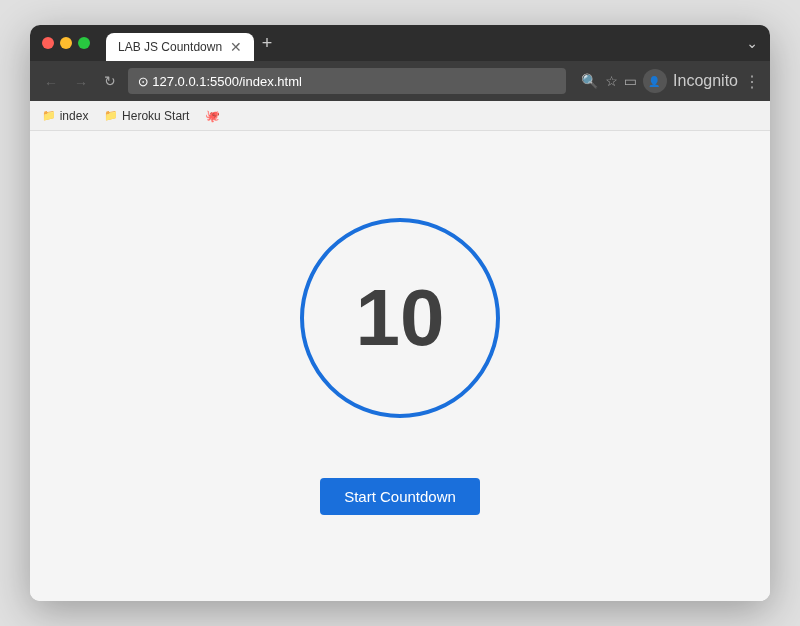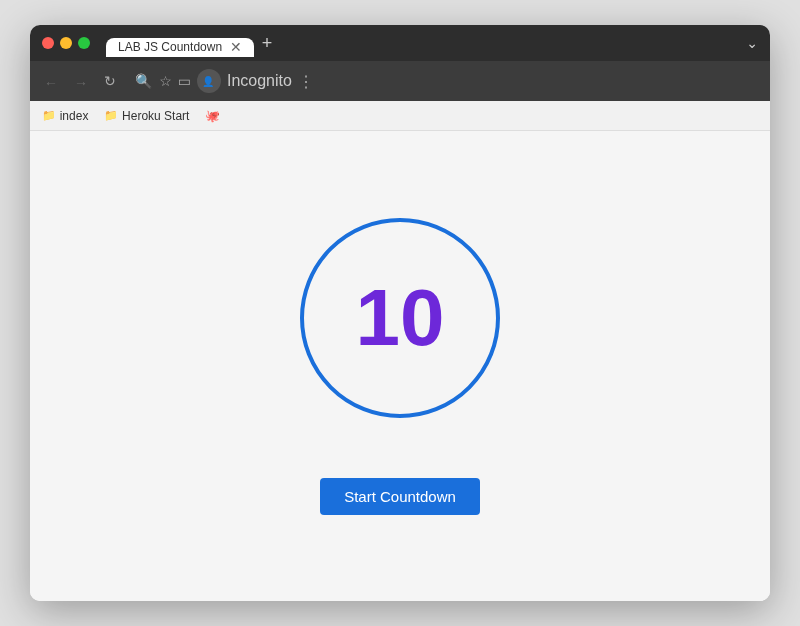--- a/index.html
+++ b/index.html
@@ -56,21 +56,21 @@
 
     .tab {
       background: #f1f1f1;
       border-radius: 8px 8px 0 0;
       padding: 2px 12px;
       font-size: 12px;
       color: #333;
       display: flex;
       align-items: center;
       gap: 8px;
-      height: 19px;
+      height: 28px;
       margin-top: 8px;
     }
 
     .tab.active {
       background: #fff;
     }
 
     .tab-close {
       font-size: 14px;
       color: #666;
@@ -206,21 +206,21 @@
       border-radius: 50%;
       border: 4px solid #1a6fdb;
       display: flex;
       align-items: center;
       justify-content: center;
     }
 
     .countdown-number {
       font-size: 80px;
       font-weight: bold;
-      color: #6d28d9;
+      color: #404040;
     }
 
     .start-btn {
       background: #1a6fdb;
       color: #fff;
       border: none;
       border-radius: 4px;
       padding: 10px 24px;
       font-size: 15px;
       cursor: pointer;
@@ -248,20 +248,23 @@
       <button class="new-tab-btn">+</button>
       <div class="tab-bar-right">⌄</div>
     </div>
   </div>
 
   <div class="address-bar">
     <button class="nav-btn disabled">←</button>
     <button class="nav-btn disabled">→</button>
     <button class="nav-btn">↻</button>
 
+    <div class="address-input">
+      <span>⊙ 127.0.0.1:5500/index.html</span>
+    </div>
 
     <div class="address-icons">
       <span class="addr-icon">🔍</span>
       <span class="addr-icon">☆</span>
       <span class="addr-icon">▭</span>
       <div class="profile-btn">👤</div>
       <span class="incognito-label">Incognito</span>
       <span class="menu-icon">⋮</span>
     </div>
   </div>

